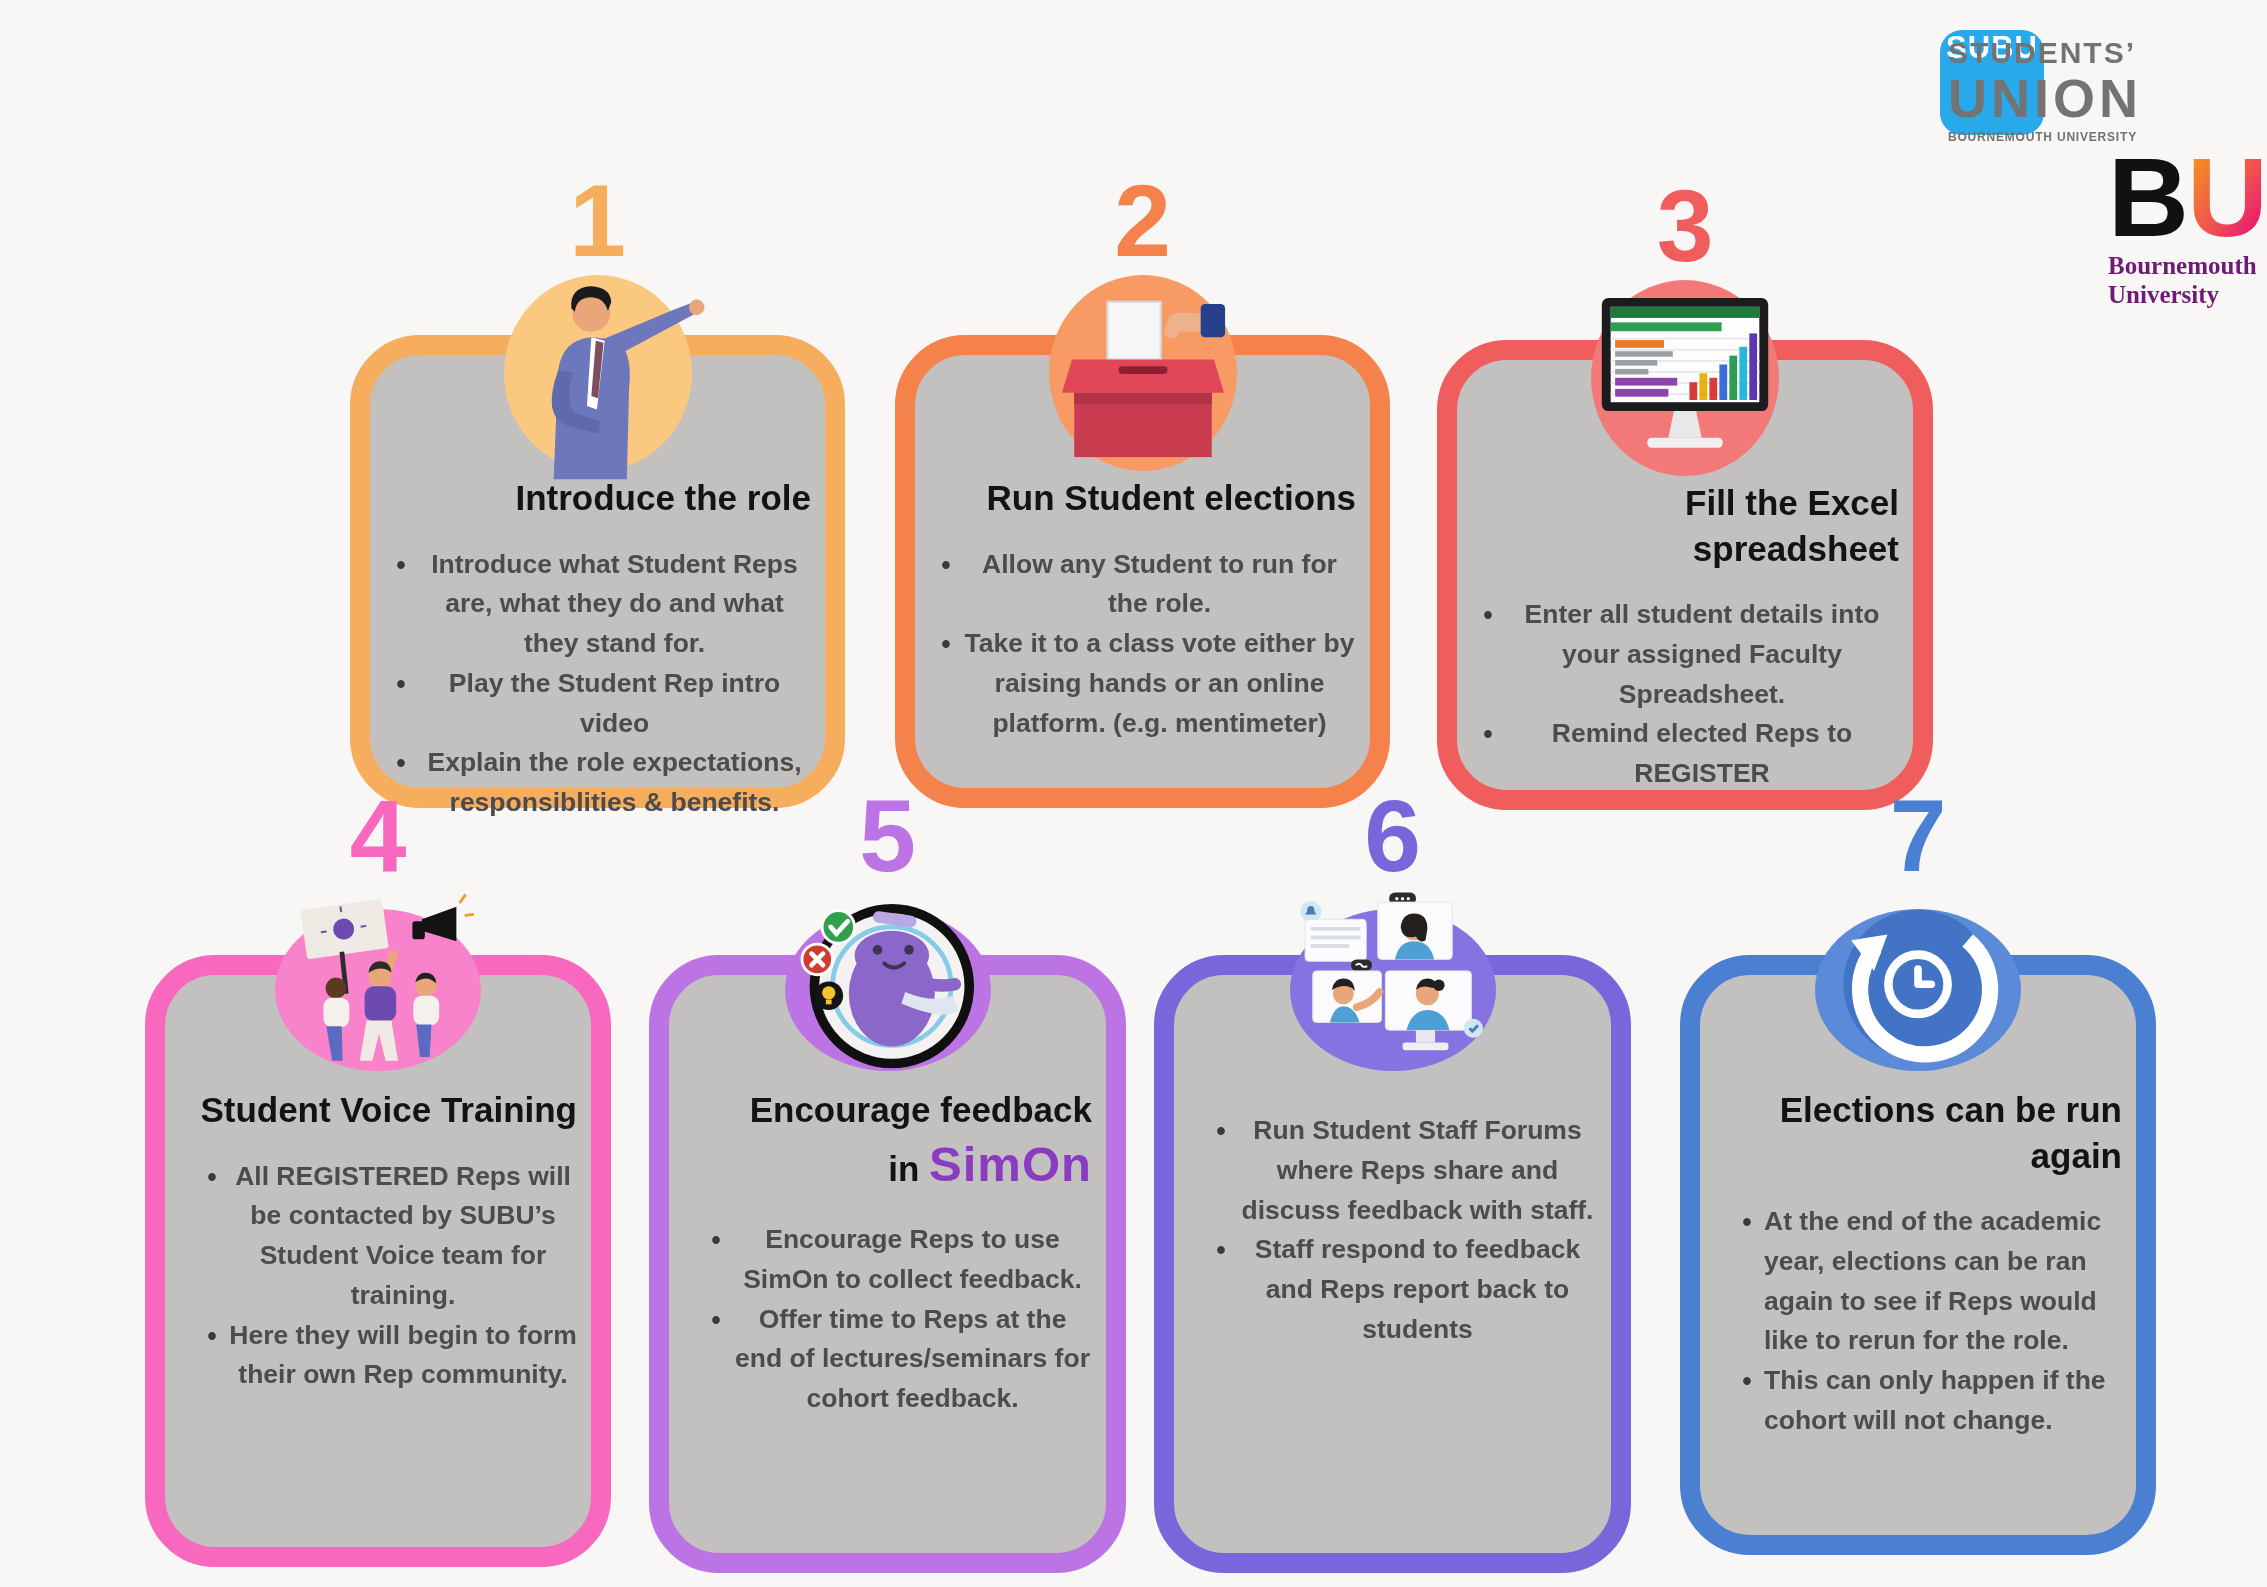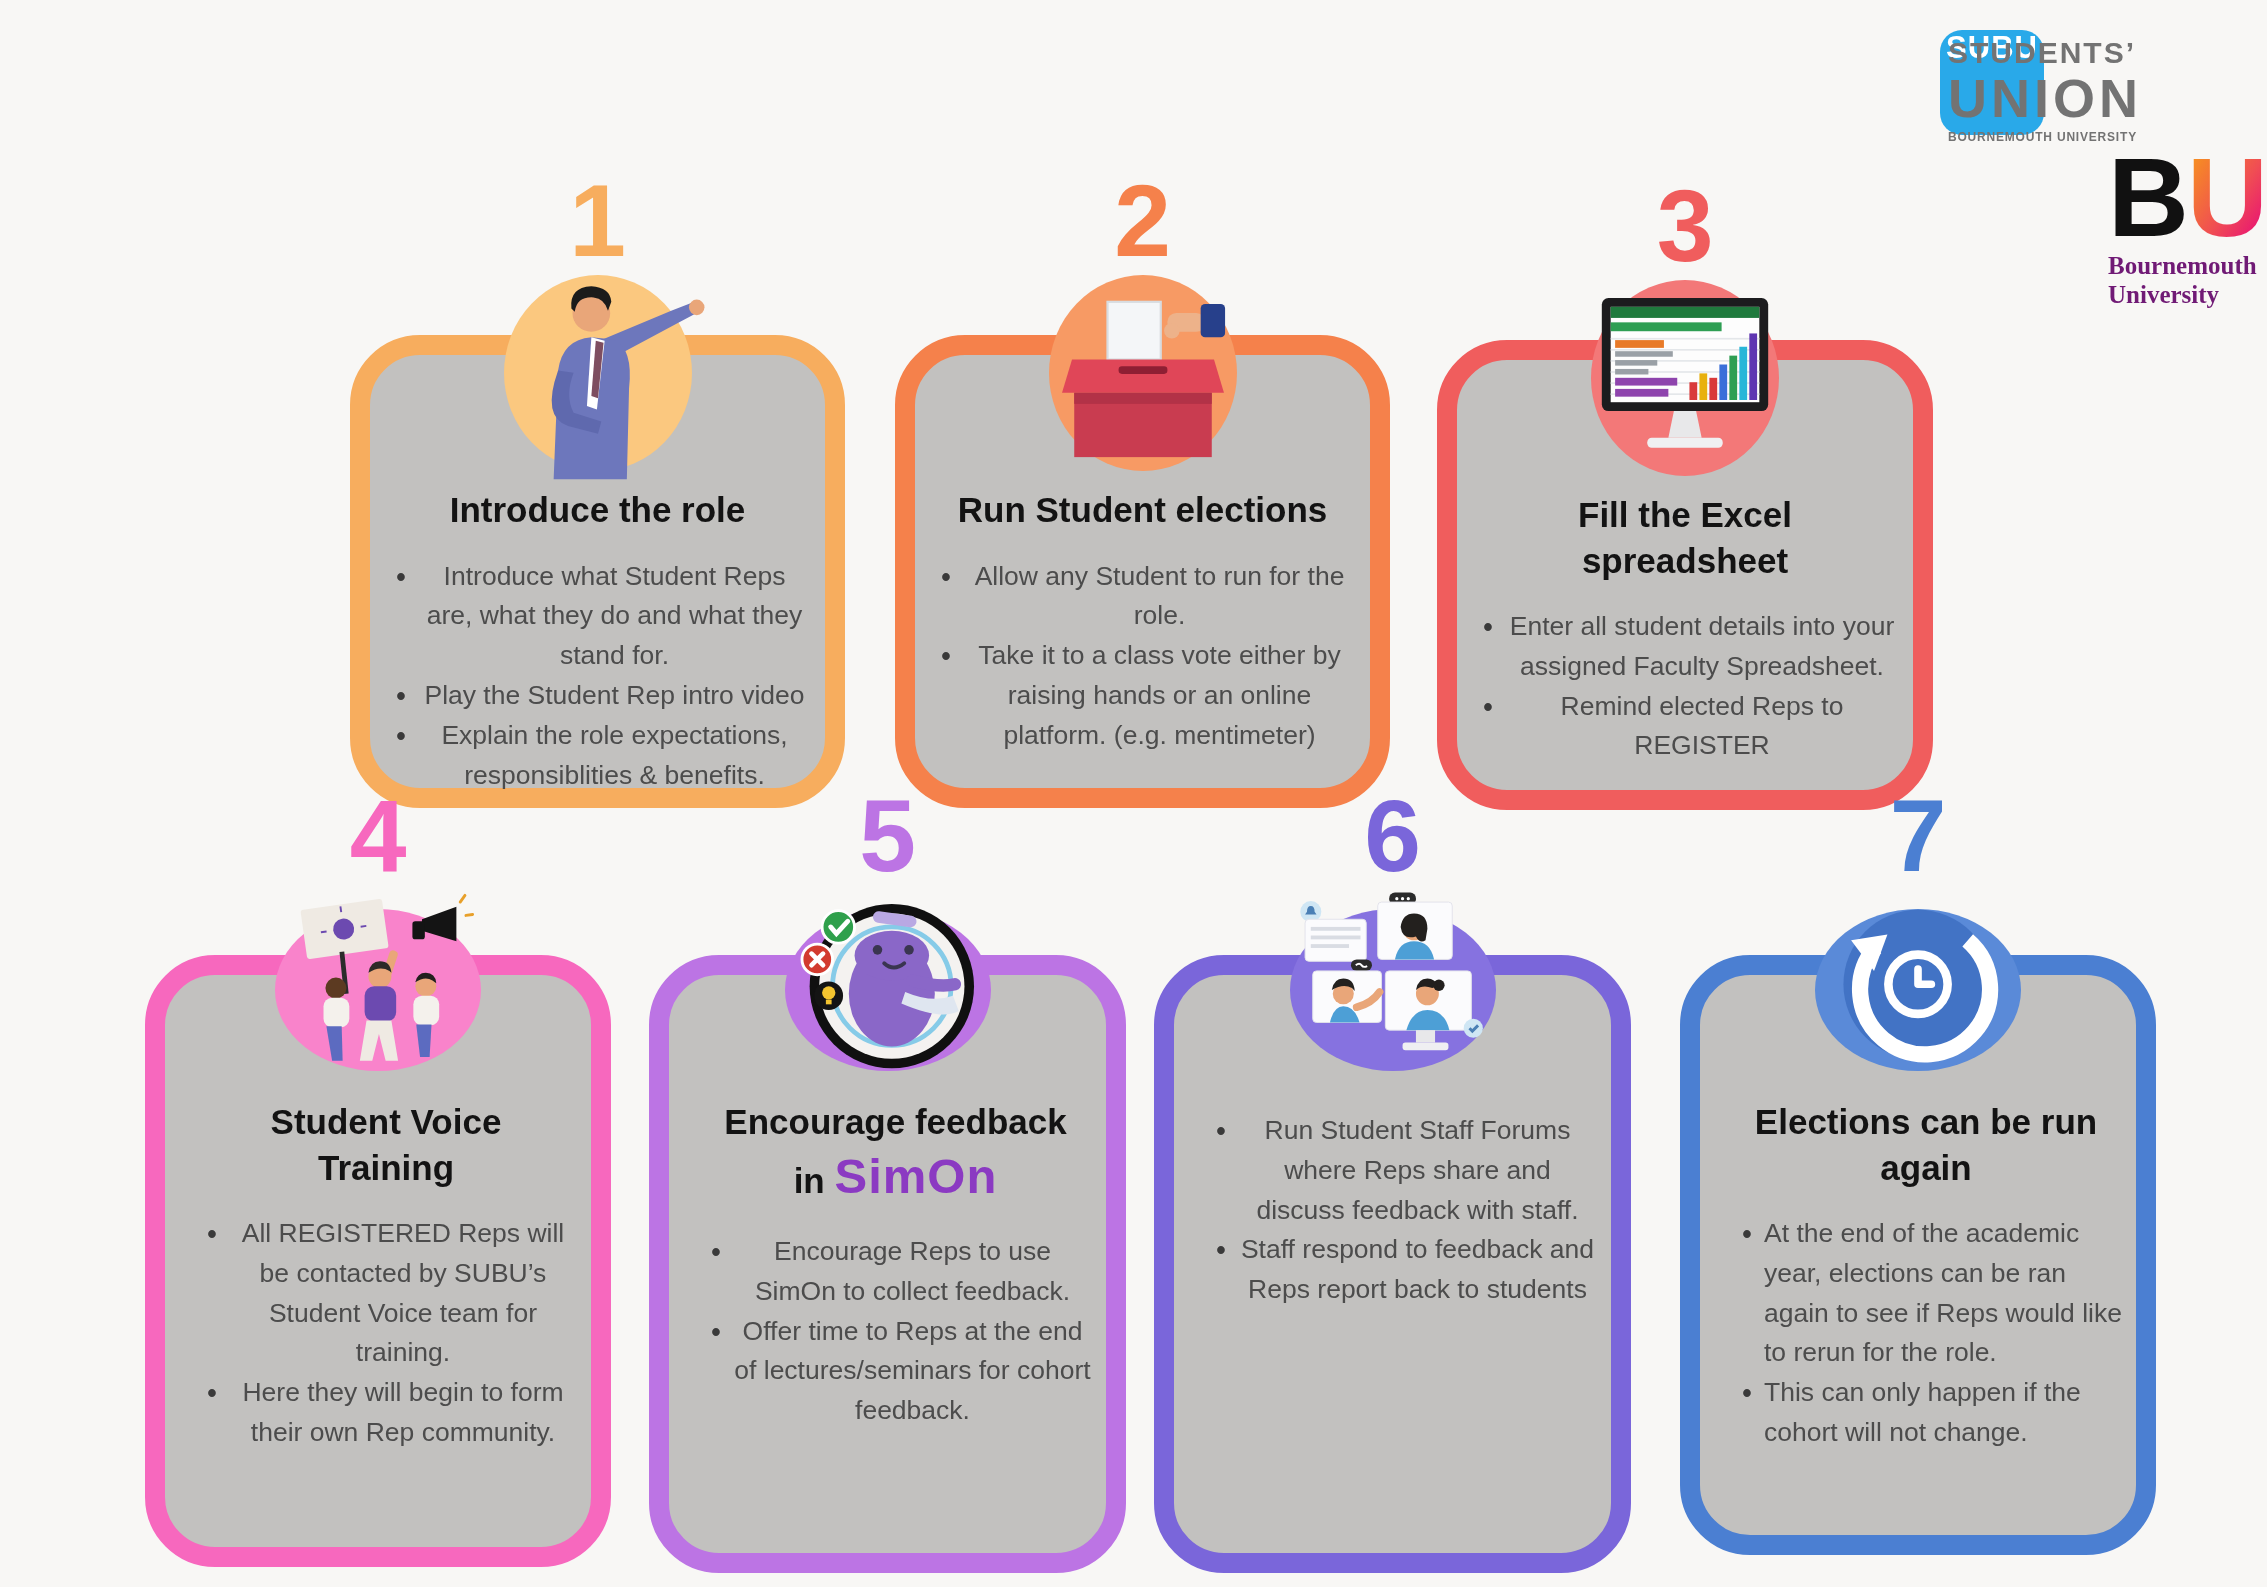--- a/index.html
+++ b/index.html
@@ -37,27 +37,27 @@
   .row1 .step-number{top:-175px;}
   .row2 .step-number{top:-180px;}
   .badge{position:absolute;left:50%;transform:translateX(-50%);border-radius:50%;
          background:radial-gradient(ellipse 60% 58% at 50% 47%,var(--accent-light) 0 99%,transparent 100%),var(--accent);}
   .row1 .badge{width:188px;height:196px;top:-80px;}
   .row2 .badge{width:206px;height:162px;top:-66px;}
   .badge svg{position:absolute;left:50%;top:50%;transform:translate(-50%,-52%);
              width:118%;height:118%;overflow:visible;}
   .content{position:relative;height:100%;box-sizing:border-box;padding:120px 14px 16px;}
   .row2 .content{padding-top:112px;padding-left:30px;}
-  .title{margin:12px;font-size:35px;font-weight:700;color:#131313;text-align:center;line-height:1.3;}
+  .title{margin:0;font-size:35px;font-weight:700;color:#131313;text-align:right;line-height:1.3;}
   .brand-line .brand-prefix{font-size:35px;color:#131313;}
   .brand-line .brand{font-size:49px;font-weight:700;letter-spacing:1px;}
   .bullets{margin-top:24px;}
   .bullet{display:grid;grid-template-columns:34px 1fr;align-items:start;}
   .dot{font-size:27px;font-weight:700;color:#3A3A3A;line-height:1.5;text-align:center;}
-  .btext{font-size:26.5px;font-weight:400;color:#4C4C4C;line-height:1.5;text-align:center;}
+  .btext{font-size:26.5px;font-weight:700;color:#4C4C4C;line-height:1.5;text-align:center;}
   .left-bullets .btext{text-align:left;}
 </style>
 </head>
 <body>
 
 <div class="canvas">
 
   <div class="subu-badge">
     <span>SUBU</span>
   </div>

